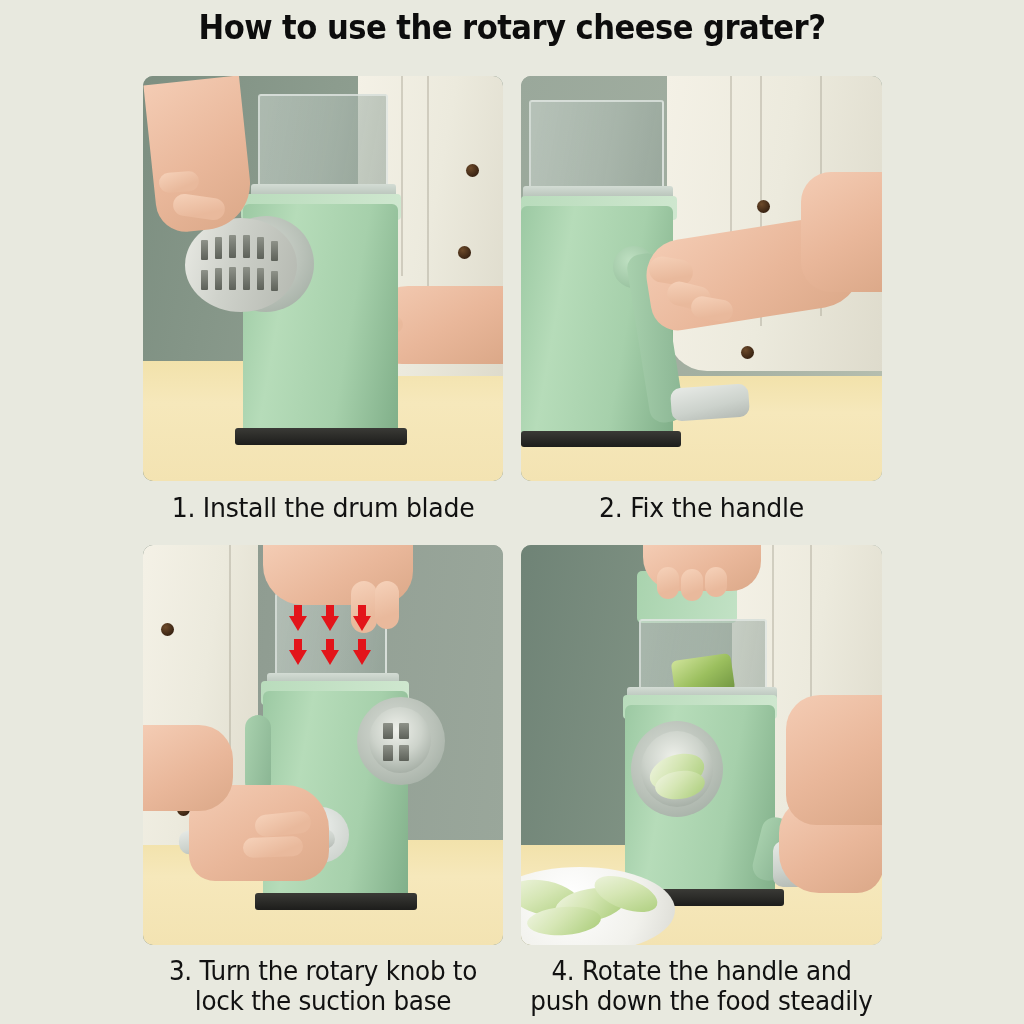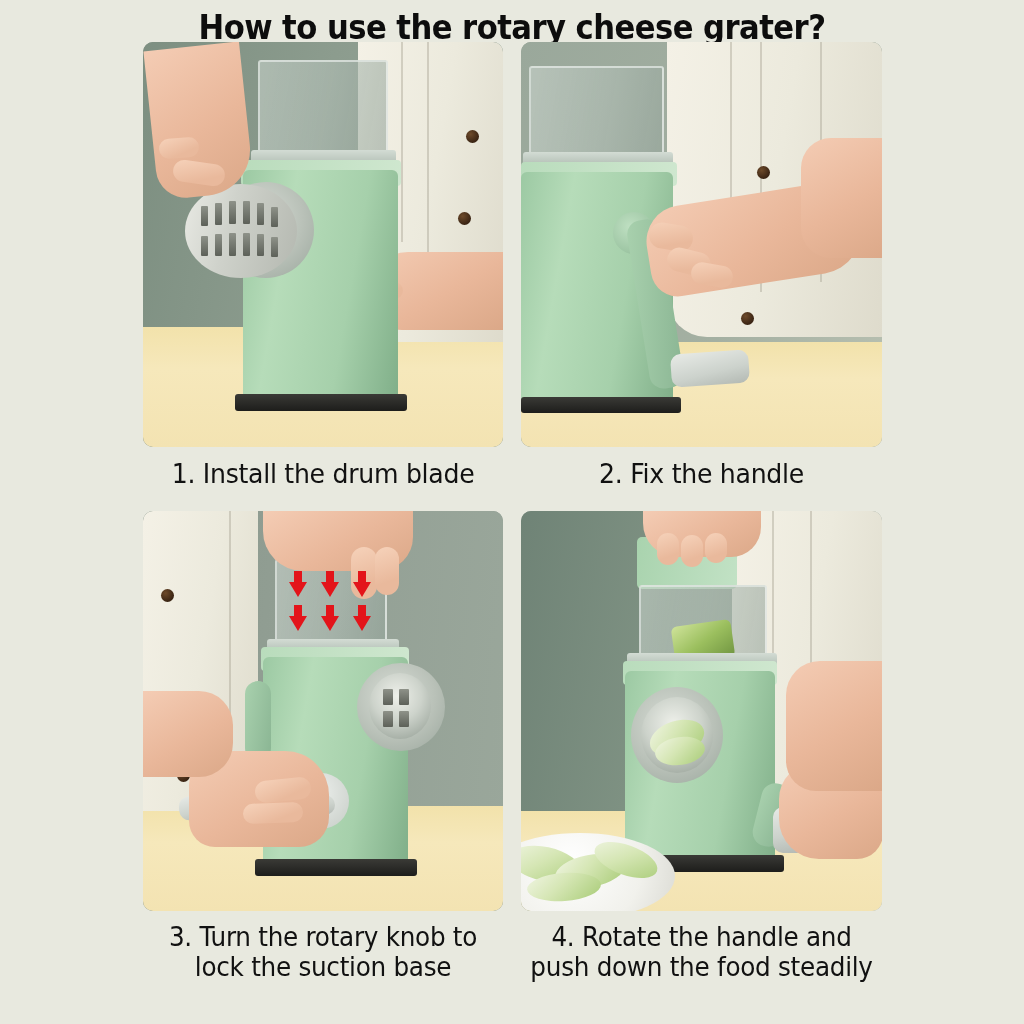--- a/index.html
+++ b/index.html
@@ -24,21 +24,21 @@
     font-weight: 700;
     letter-spacing: -0.6px;
     color: #0d0d0d;
     font-family: "DejaVu Sans", sans-serif;
     transform: scaleX(0.93);
   }
 
   
   .grid {
     position: absolute;
-    top: 42px; left: 143px;
+    top: 76px; left: 143px;
     width: 739px;
   }
   .row { display: flex; gap: 18px; }
   .cell { width: 360px; }
   .cell.wide { width: 361px; }
 
   .photo {
     position: relative;
     width: 100%;
     height: 405px;

